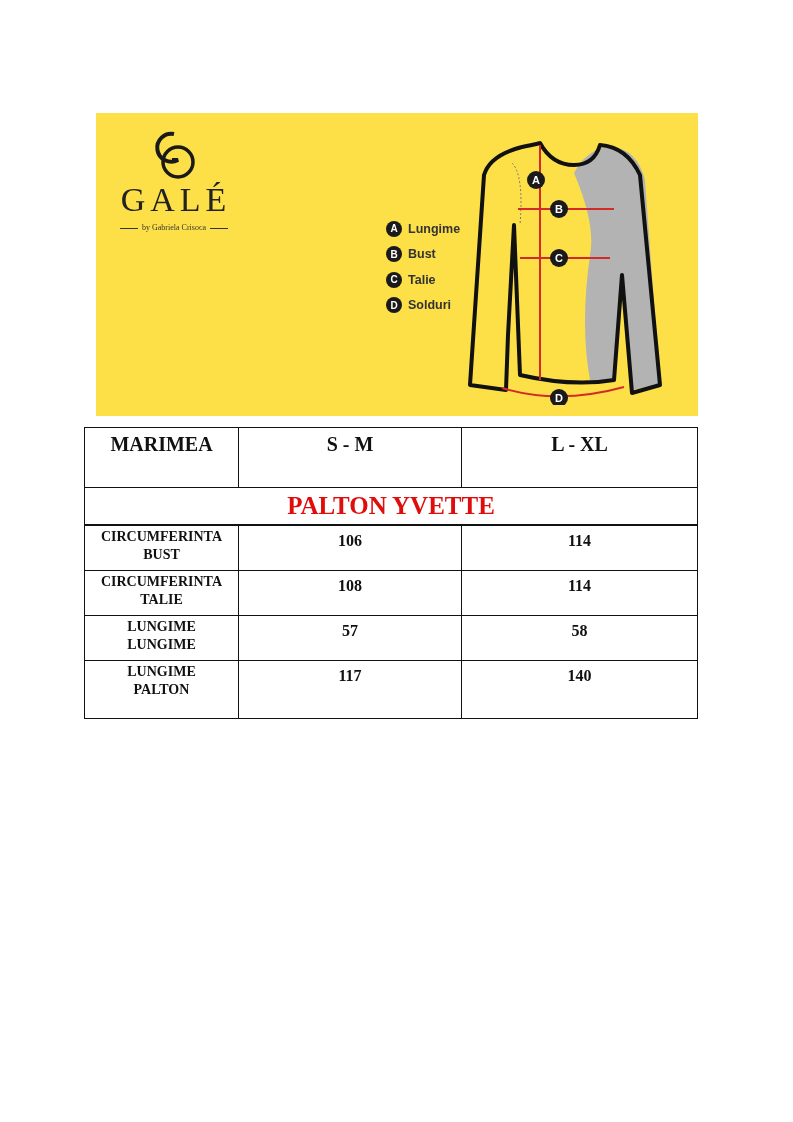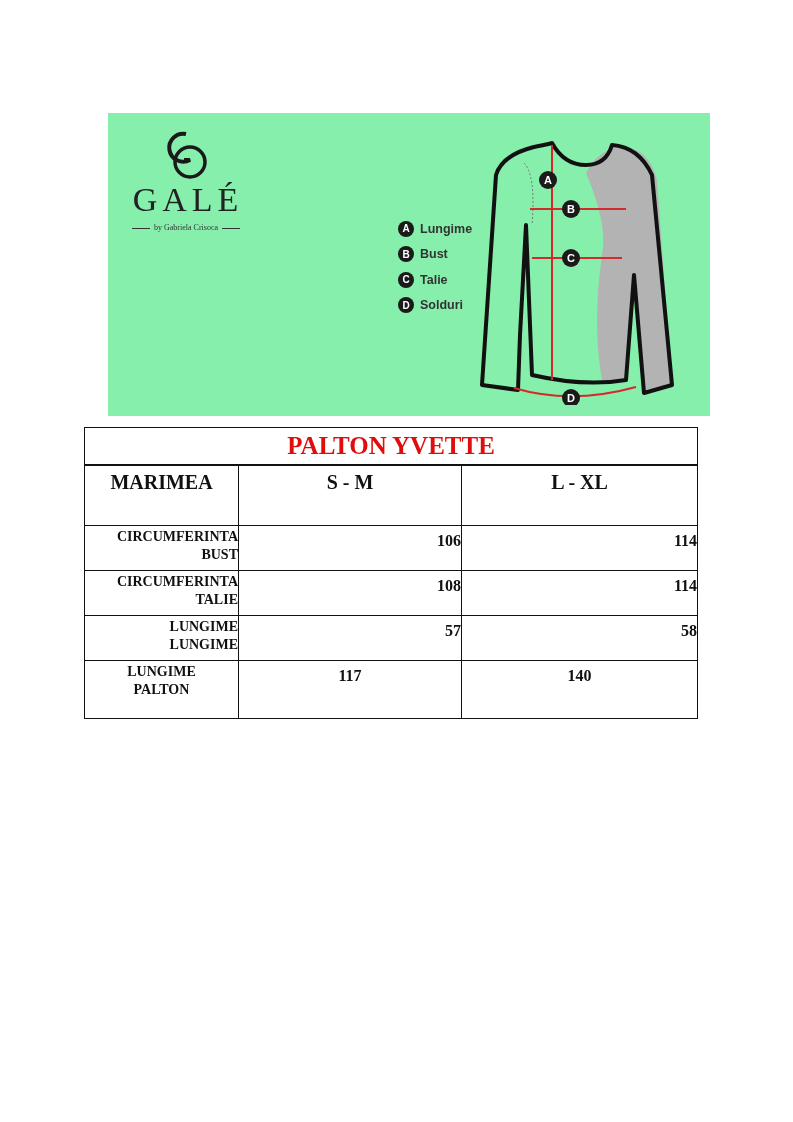--- a/index.html
+++ b/index.html
@@ -1,38 +1,38 @@
 <!DOCTYPE html>
 <html><head>
 <meta charset="utf-8">
 <style>
   html, body { margin: 0; padding: 0; background: #ffffff; }
   body { width: 793px; height: 1122px; position: relative; overflow: hidden; font-family: "Liberation Serif", serif; color: #111; }
 
-  .banner { position: absolute; left: 108px; top: 113px; width: 602px; height: 303px; background: #86efac; }
+  .banner { position: absolute; left: 96px; top: 113px; width: 602px; height: 303px; background: #fde047; }
   .logo { position: absolute; left: 20px; top: 10px; width: 120px; height: 110px; }
   .logo-mark { position: absolute; left: 28px; top: 3px; width: 60px; height: 60px; }
   .logo-word { position: absolute; left: 0; top: 58px; width: 120px; text-align: center; font-family: "Liberation Serif", serif; font-size: 34px; letter-spacing: 5px; color: #222; }
   .logo-sub { position: absolute; left: 0; top: 100px; width: 120px; font-size: 8px; color: #333; }
   .logo-sub:before, .logo-sub:after { content: ""; display: inline-block; width: 18px; border-top: 1px solid #333; vertical-align: middle; margin: 0 4px; }
 
   .legend { position: absolute; left: 290px; top: 103px; }
   .legend-item { display: flex; align-items: center; height: 25.5px; }
   .legend-badge { width: 16px; height: 16px; border-radius: 50%; background: #1a1a1a; color: #fff; font-family: "Liberation Sans", sans-serif; font-weight: bold; font-size: 10px; display: flex; align-items: center; justify-content: center; margin-right: 6px; }
   .legend-label { font-family: "Liberation Sans", sans-serif; font-weight: bold; font-size: 12.5px; color: #333; }
 
   .garment { position: absolute; left: 366px; top: 22px; width: 205px; height: 270px; }
 
   table.size-table { position: absolute; left: 84px; top: 427px; width: 613px; border-collapse: collapse; table-layout: fixed; }
   .size-table td { border: 1px solid #111; text-align: center; vertical-align: top; font-weight: bold; padding: 0; }
   .title-cell { height: 36px; font-size: 25px; color: #e00d0d; line-height: 36px; border-bottom: 2px solid #111 !important; }
   .head-cell { height: 55px; font-size: 20px; padding-top: 4px !important; line-height: 24px; }
   .label-cell { font-size: 14px; line-height: 18px; padding-top: 2px !important; }
   .val-cell { font-size: 16px; line-height: 26px; padding-top: 2px !important; }
-  .row-a td { height: 42px; text-align: right; }
+  .row-a td { height: 42px; }
   .row-thick td { border-top: 2px solid #111; }
   .row-last td { height: 55px; }
 </style>
 </head>
 <body>
 
 <div class="banner">
   <div class="logo">
     <svg class="logo-mark" viewBox="0 0 60 60">
       <path d="M30 8 A14 14 0 1 0 34 34 L28 34" fill="none" stroke="#1a1a1a" stroke-width="4"></path>
@@ -87,26 +87,26 @@
 </div>
 
 <table class="size-table">
   <colgroup>
     <col style="width:154px">
     <col style="width:223px">
     <col style="width:236px">
   </colgroup>
   <tbody>
       <tr>
-    <td colspan="3" class="title-cell">PALTON YVETTE</td>
-  </tr>
-  <tr>
     <td class="head-cell">MARIMEA</td>
     <td class="head-cell">S - M</td>
     <td class="head-cell">L - XL</td>
+  </tr>
+  <tr>
+    <td colspan="3" class="title-cell">PALTON YVETTE</td>
   </tr>
   <tr class="row-a">
     <td class="label-cell"><span>CIRCUMFERINTA</span><br><span>BUST</span></td>
     <td class="val-cell">106</td>
     <td class="val-cell">114</td>
   </tr>
   <tr class="row-a">
     <td class="label-cell"><span>CIRCUMFERINTA</span><br><span>TALIE</span></td>
     <td class="val-cell">108</td>
     <td class="val-cell">114</td>

